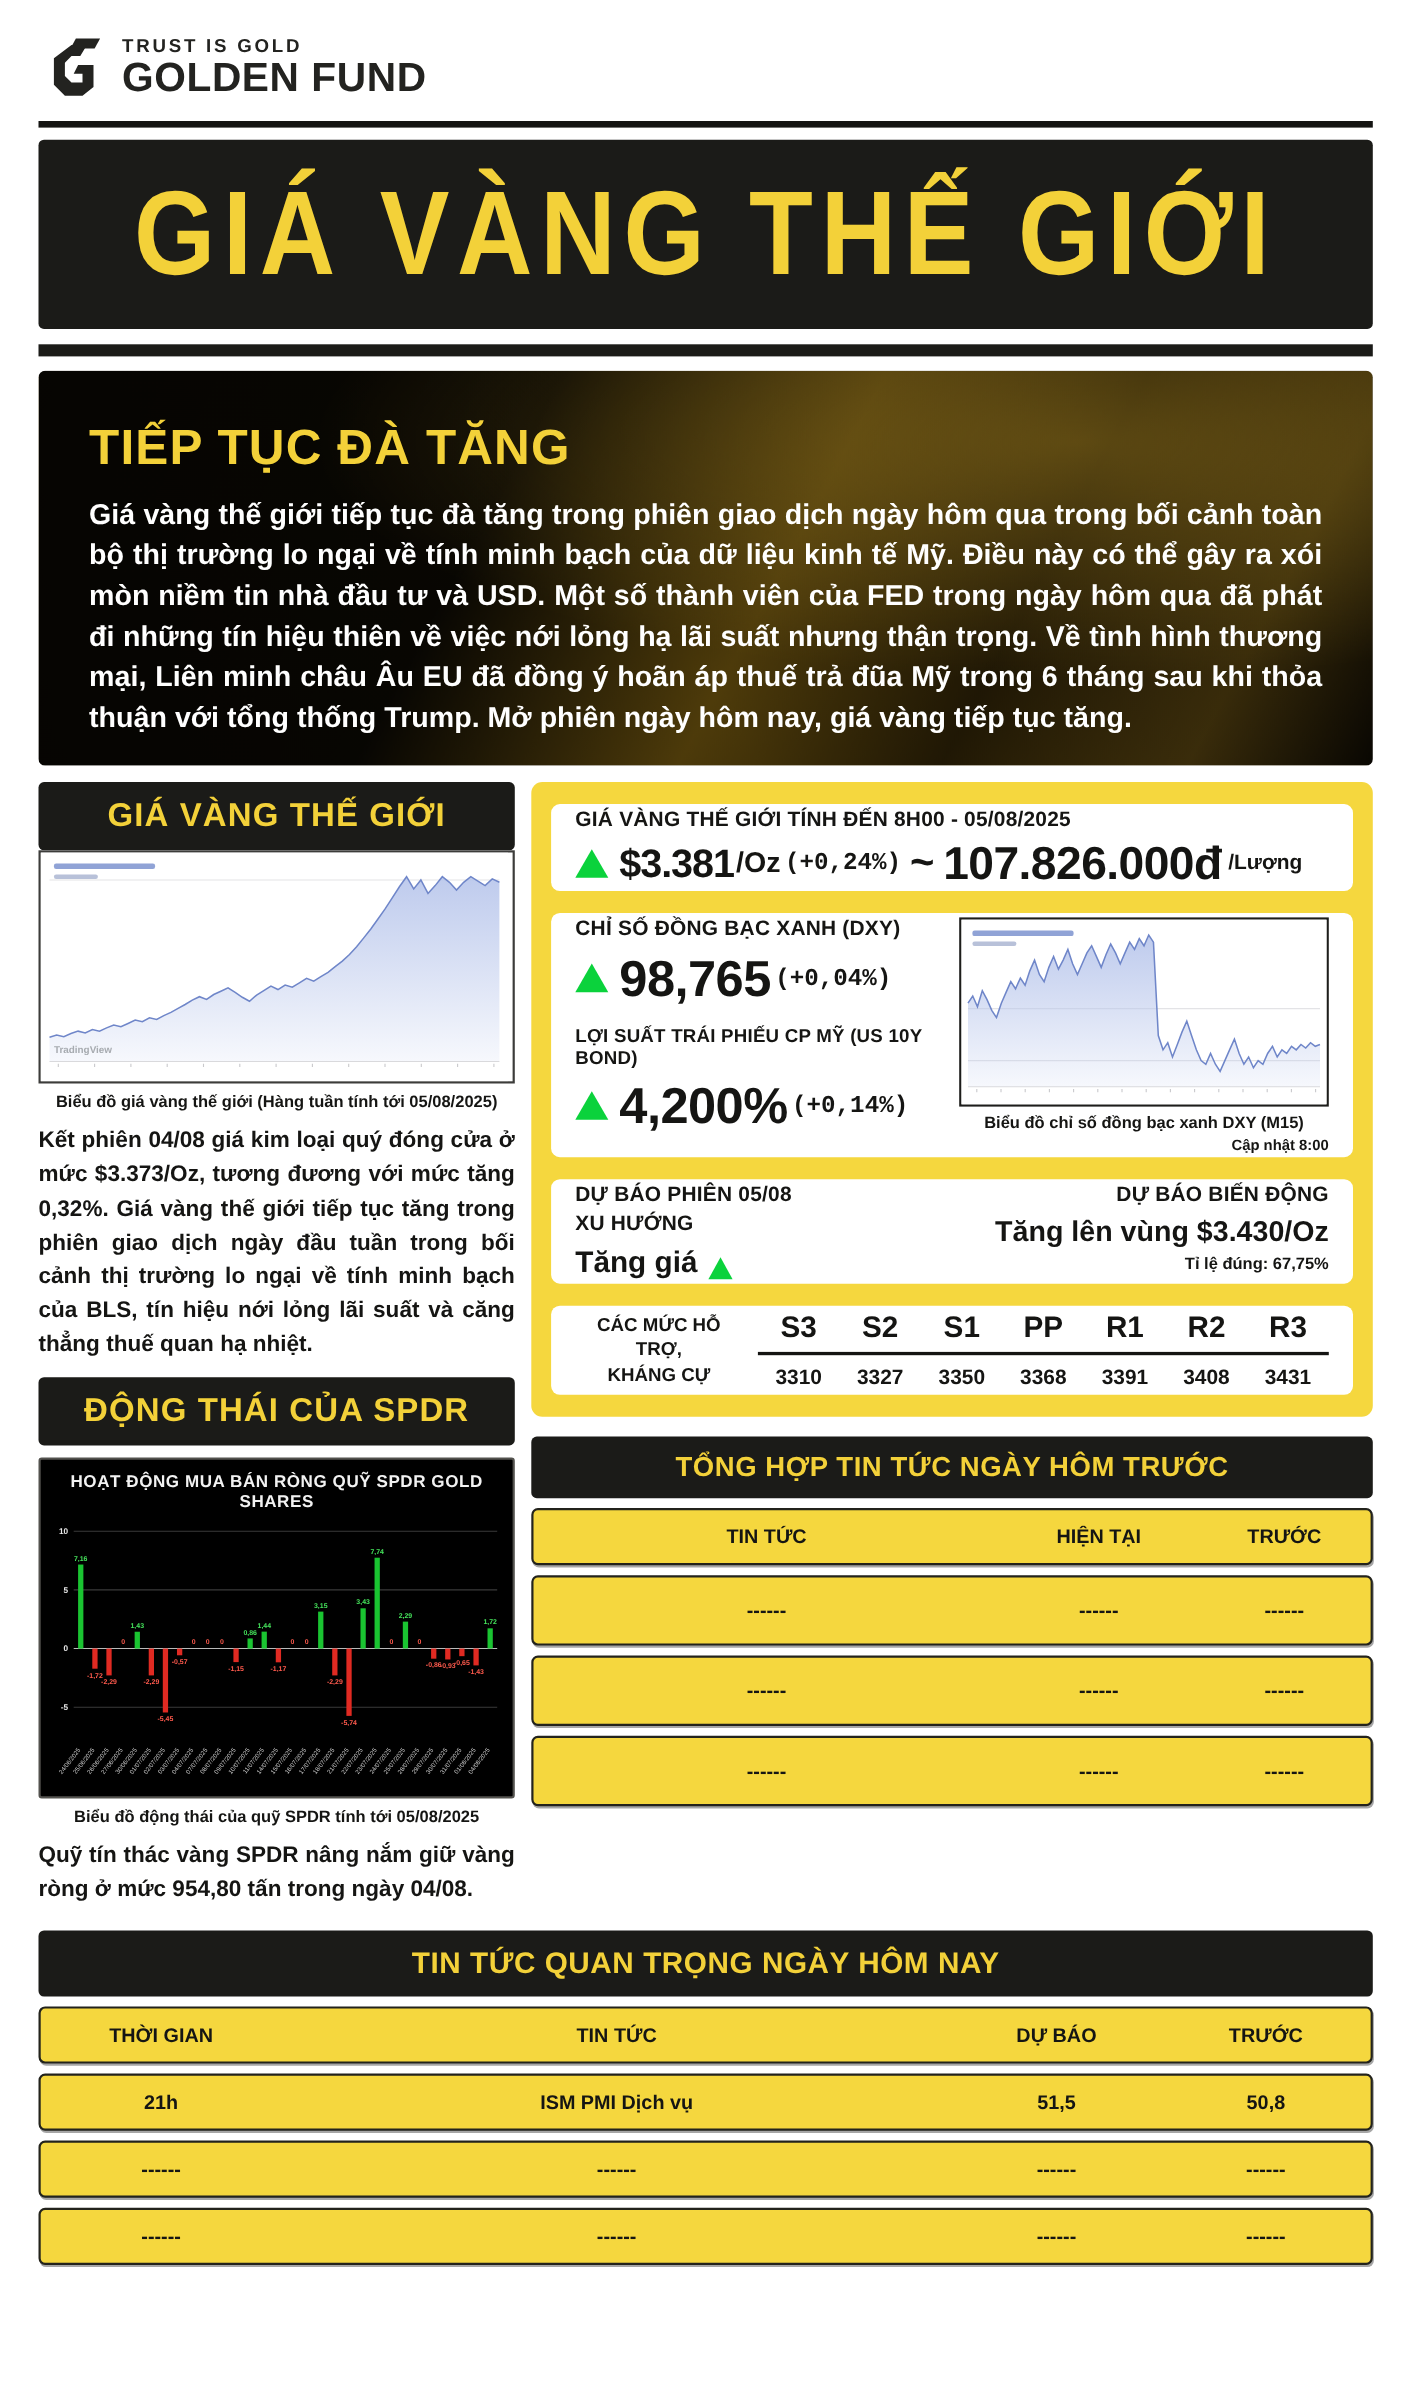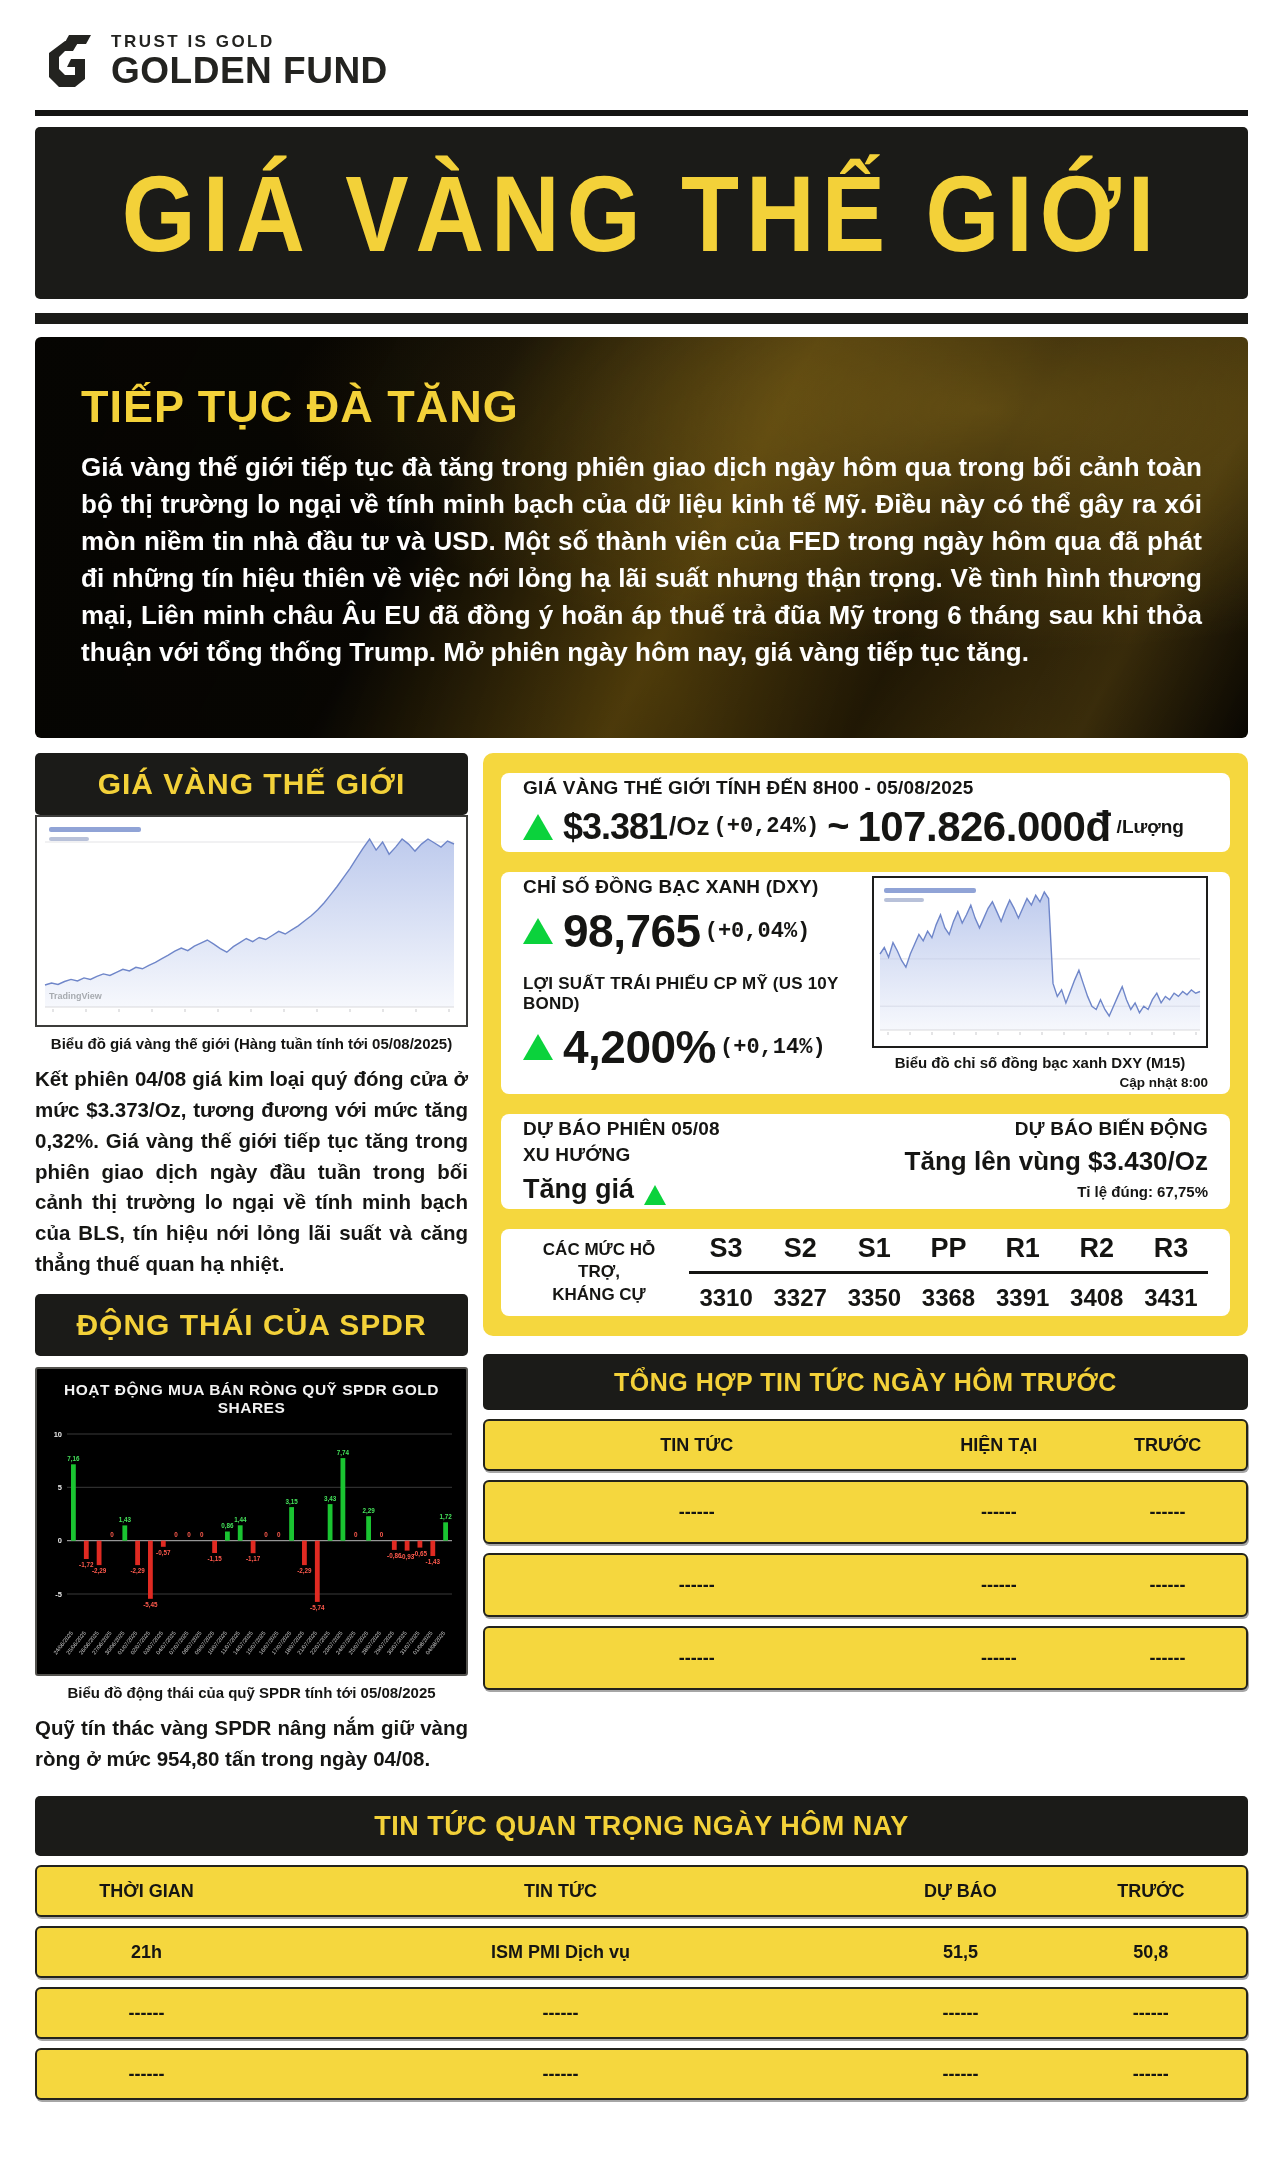--- a/index.html
+++ b/index.html
@@ -9,21 +9,21 @@
   .hdr{display:flex;align-items:center;gap:16px;height:74px;}
   .logo{width:60px;height:60px;flex:none;}
   .brand .tag{font-size:17px;font-weight:700;letter-spacing:2.5px;color:#232320;}
   .brand .name{font-size:37px;font-weight:800;letter-spacing:.5px;color:#232320;line-height:1.05;}
   .top-rule{height:6px;background:#141412;margin-top:12px;}
   
   .banner{margin-top:11px;background:#1b1b18;border-radius:5px;height:172px;display:flex;align-items:center;justify-content:center;overflow:hidden;}
   .banner .t{color:#F3D139;font-weight:900;font-size:95px;letter-spacing:7px;transform:scaleY(1.14);white-space:nowrap;}
   .stripe{height:11px;background:#1b1b18;margin-top:14px;}
   
-  .article{margin-top:13px;border-radius:6px;padding:44px 46px 68px 46px;
+  .article{margin-top:13px;border-radius:6px;padding:44px 46px 26px 46px;
     background:
       radial-gradient(ellipse at 78% 18%, rgba(186,148,38,.40), rgba(0,0,0,0) 52%),
       linear-gradient(118deg, rgba(5,4,2,.97) 0%, rgba(5,4,2,.93) 34%, rgba(95,72,12,.55) 55%, rgba(30,22,4,.85) 72%, rgba(120,92,18,.35) 88%, rgba(8,6,2,.95) 100%),
       linear-gradient(55deg,#141006 0%,#3a2c08 45%,#191307 70%,#0c0903 100%);}
   .article h2{margin:0 0 16px 0;color:#F3D139;font-size:45px;font-weight:800;letter-spacing:1px;}
   .article p{margin:0;color:#ffffff;font-size:26px;font-weight:700;line-height:1.42;text-align:justify;}
   
   .cols{display:flex;gap:15px;margin-top:15px;align-items:flex-start;}
   .col-l{width:433px;flex:none;}
   .col-r{flex:1;min-width:0;}
@@ -61,21 +61,21 @@
   .fc-left .trend{font-size:27px;font-weight:800;display:flex;align-items:flex-end;margin-top:8px;}
   .fc-right{text-align:right;}
   .fc-right .vol{font-size:26px;font-weight:800;margin-top:6px;}
   .fc-right .acc{font-size:15px;font-weight:700;margin-top:6px;}
   .pivot-wrap{display:flex;align-items:center;gap:14px;}
   .pivot-label{width:152px;flex:none;text-align:center;font-size:17px;font-weight:800;line-height:1.35;}
   .pivot-grid{flex:1;min-width:0;}
   .prow{display:flex;}
   .prow div{flex:1;text-align:center;}
   .prow.h div{font-size:27px;font-weight:900;}
-  .prow.v div{font-size:24px;font-weight:700;}
+  .prow.v div{font-size:19px;font-weight:700;}
   .prule{height:3px;background:#141412;margin:7px 0 10px 0;}
   
   .bar-title2{background:#1b1b18;border-radius:5px;height:56px;display:flex;align-items:center;justify-content:center;color:#F3D139;font-size:25px;font-weight:800;letter-spacing:.5px;margin-top:18px;}
   .yrow{background:#F5D73E;border:2px solid #23231c;border-radius:6px;display:flex;align-items:center;height:48px;margin-top:9px;box-shadow:1px 2px 0 rgba(0,0,0,.35);}
   .yrow.tall{height:60px;}
   .yrow .cell{text-align:center;font-weight:800;font-size:18px;overflow:hidden;}
   .w-news{flex:2.7;} .w-cur{flex:1.15;} .w-prev{flex:1;}
   .t-time{flex:1.15;} .t-news{flex:3.2;} .t-fc{flex:1;} .t-prev{flex:1;}
   .bottom{margin-top:22px;}
   .bottom .bar-title2{height:60px;font-size:27px;margin-top:0;}

